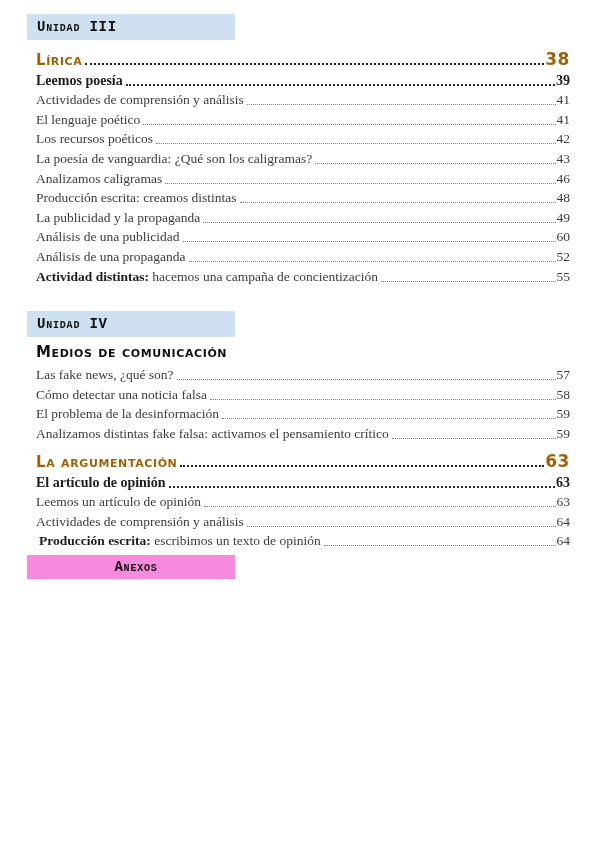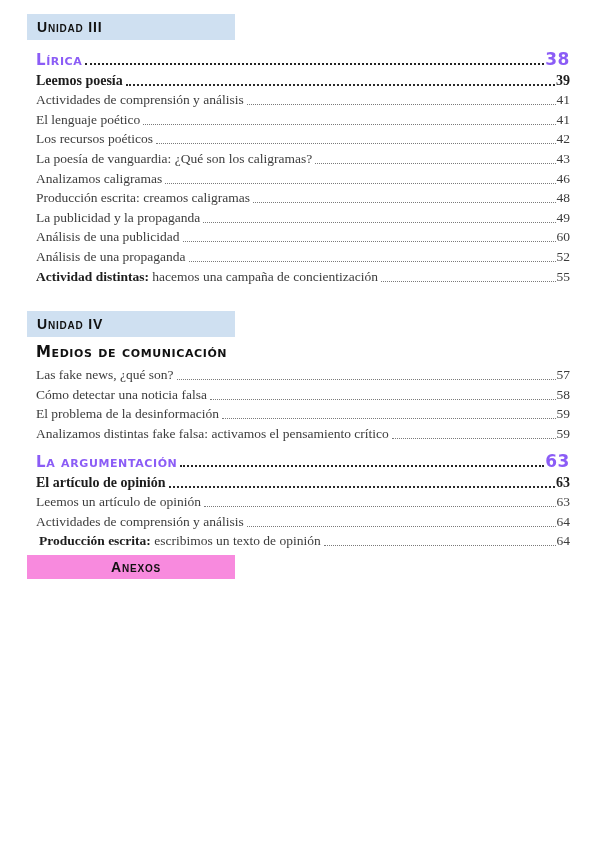--- a/index.html
+++ b/index.html
@@ -16,21 +16,21 @@
   .content {
     padding: 14px 30px 0 36px; 
   }
 
   
   .unit-box {
     margin-left: -9px;           
     width: 198px;
     padding: 4px 0 4px 10px;
     line-height: 18px;
-    font-family: Liberation Sans, sans-serif;
+    font-family: Liberation Mono, monospace;
     font-weight: 700;
     font-variant: small-caps;
     letter-spacing: 0.8px;
     font-size: 14px;
     color: #111111;
   }
   .unit-box.pink { padding: 3px 0 3px 10px; }
 
   
   .row {
@@ -49,21 +49,21 @@
   .row .pg { white-space: nowrap; }
 
   
   .row.unit-title {
     height: 22px;
     font-family: "DejaVu Sans", sans-serif;
     font-weight: 700;
     font-variant: small-caps;
     letter-spacing: 0.6px;
     font-size: 15px;
-    color: #8b5cf6;
+    color: #a16207;
   }
   .row.unit-title .leader { border-bottom: 2px dotted #222222; margin-bottom: 4px; }
   .row.unit-title .pg { font-size: 17px; }
 
   
   .row.section-header {
     height: 18px;
     font-family: "DejaVu Sans", sans-serif;
     font-weight: 700;
     font-variant: small-caps;
@@ -136,21 +136,21 @@
       <span class="pg">43</span>
     </div>
 
     <div class="row">
       <span class="lbl">Analizamos caligramas</span>
       <span class="leader"></span>
       <span class="pg">46</span>
     </div>
 
     <div class="row">
-      <span class="lbl">Producción escrita: creamos caligramas</span>
+      <span class="lbl">Producción escrita: creamos distintas</span>
       <span class="leader"></span>
       <span class="pg">48</span>
     </div>
 
     <div class="row">
       <span class="lbl">La publicidad y la propaganda</span>
       <span class="leader"></span>
       <span class="pg">49</span>
     </div>
 

